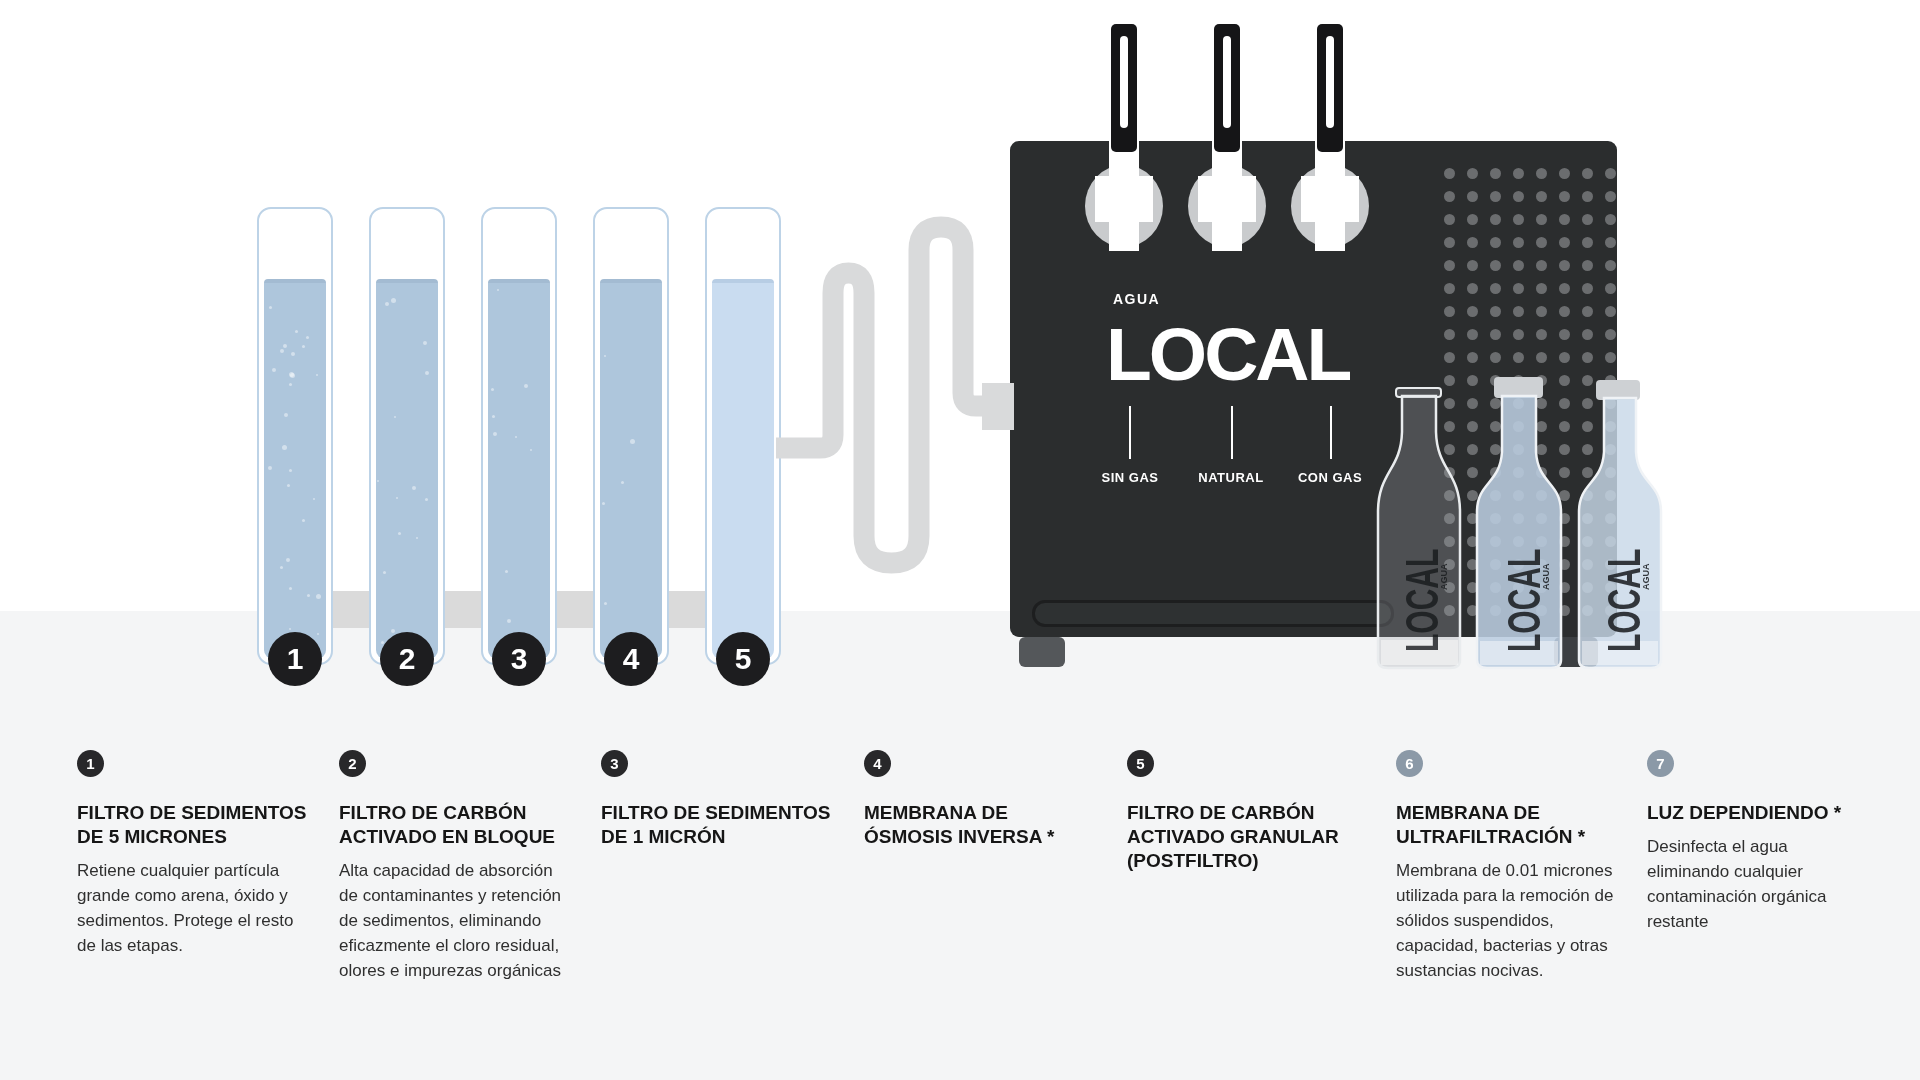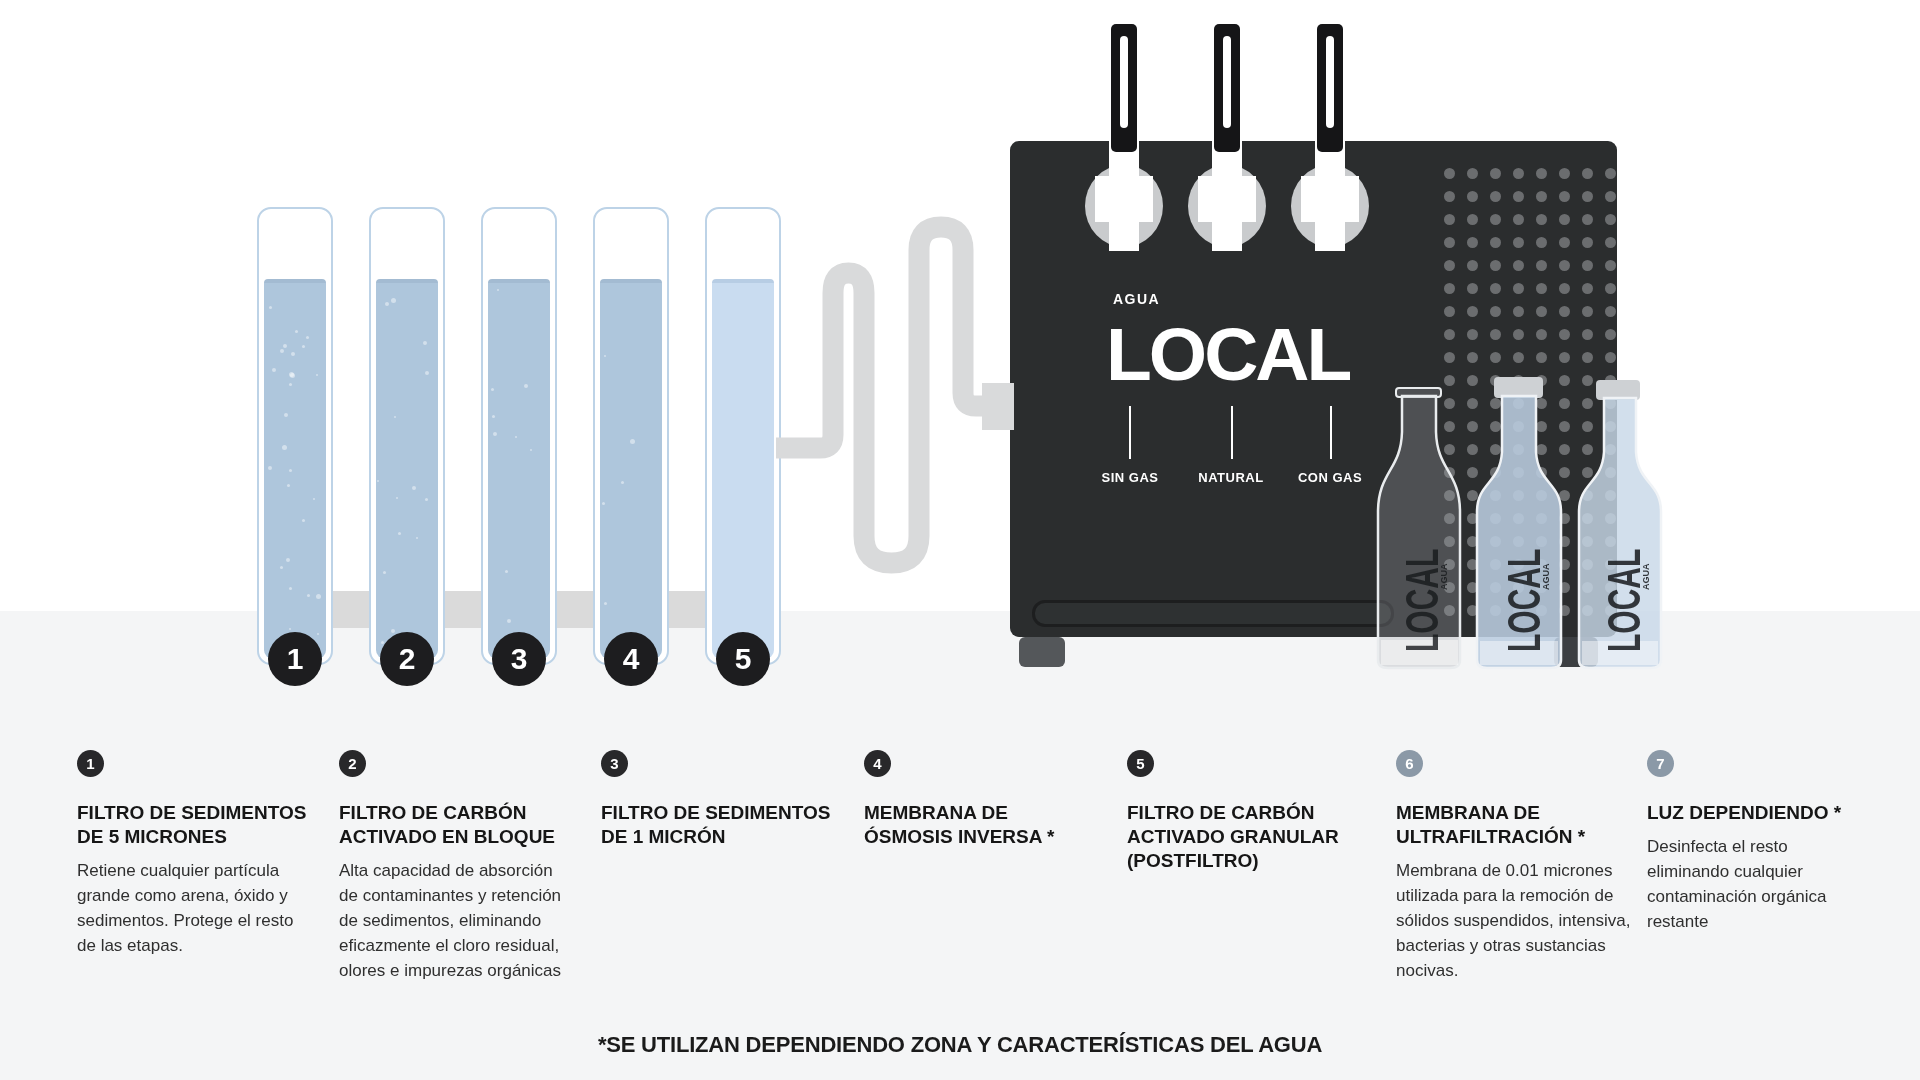--- a/index.html
+++ b/index.html
@@ -414,22 +414,21 @@
   <div class="abs step-col" style="left:1127px">
     <div class="badge badge-dark">5</div>
     <div class="step-title">FILTRO DE CARBÓN
 ACTIVADO GRANULAR
 (POSTFILTRO)</div>
   </div>
   <div class="abs step-col" style="left:1396px">
     <div class="badge badge-gray">6</div>
     <div class="step-title">MEMBRANA DE
 ULTRAFILTRACIÓN *</div>
-    <div class="step-desc">Membrana de 0.01 micrones utilizada para la remoción de sólidos suspendidos, intensiva, bacterias y otras sustancias nocivas.</div>
+    <div class="step-desc">Membrana de 0.01 micrones utilizada para la remoción de sólidos suspendidos, capacidad, bacterias y otras sustancias nocivas.</div>
   </div>
   <div class="abs step-col" style="left:1647px;width:215px">
     <div class="badge badge-gray">7</div>
     <div class="step-title">LUZ DEPENDIENDO *</div>
-    <div class="step-desc">Desinfecta el resto eliminando cualquier contaminación orgánica restante</div>
-  </div>
-
-  <div class="abs" id="footnote">*SE UTILIZAN DEPENDIENDO ZONA Y CARACTERÍSTICAS DEL AGUA</div>
+    <div class="step-desc">Desinfecta el agua eliminando cualquier contaminación orgánica restante</div>
+  </div>
+
 </div>
 
 </body></html>

